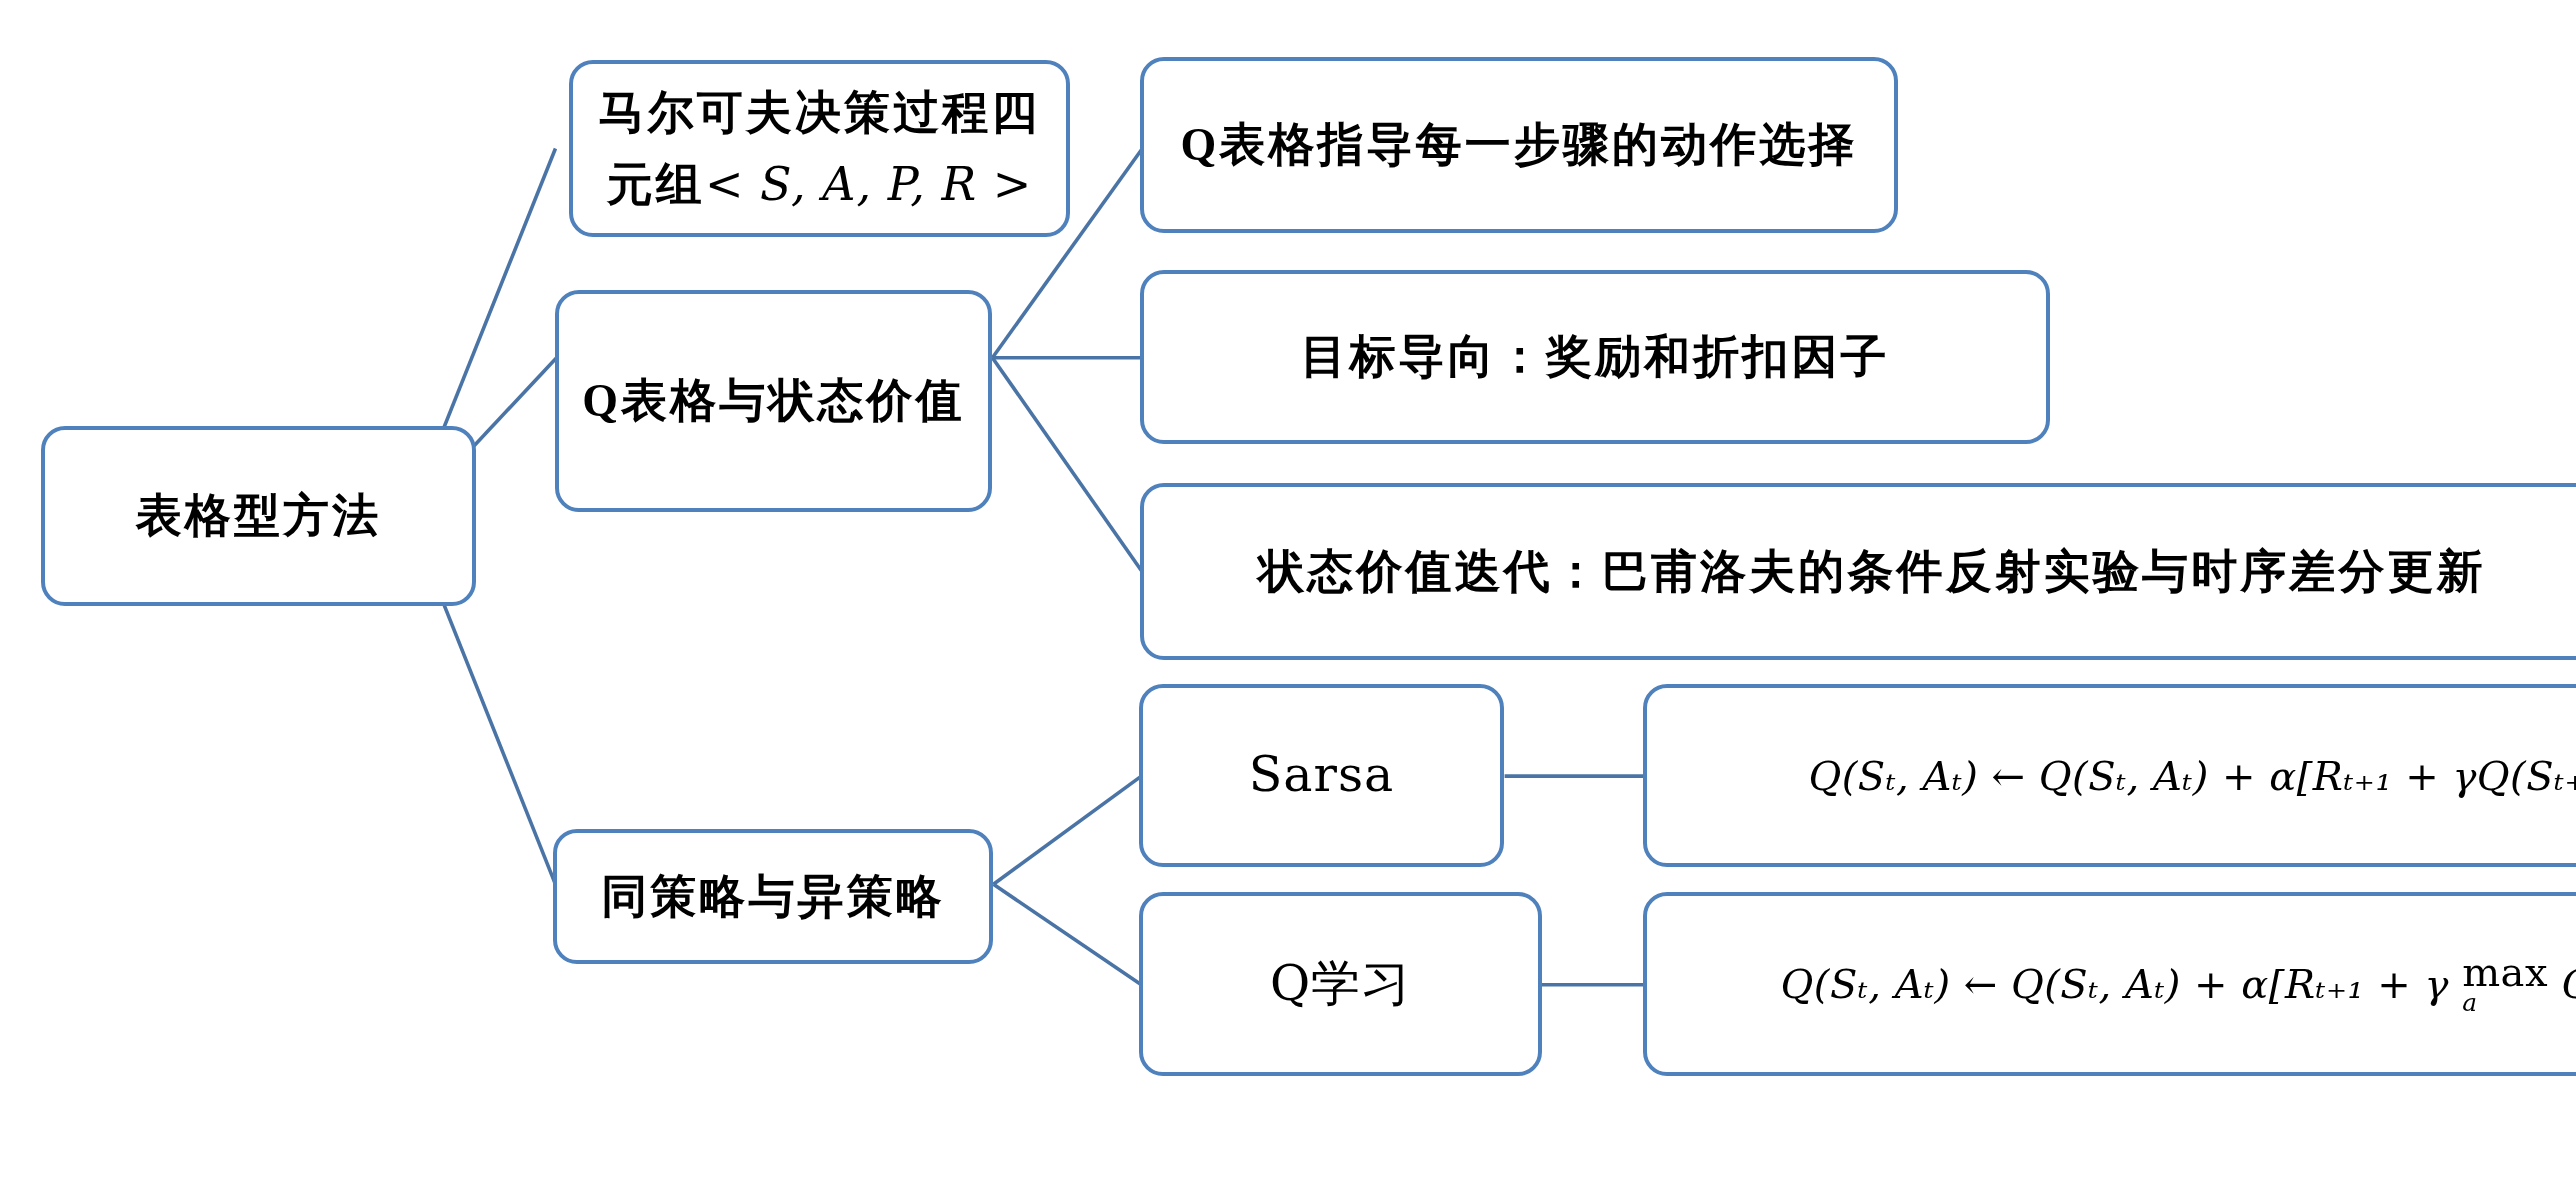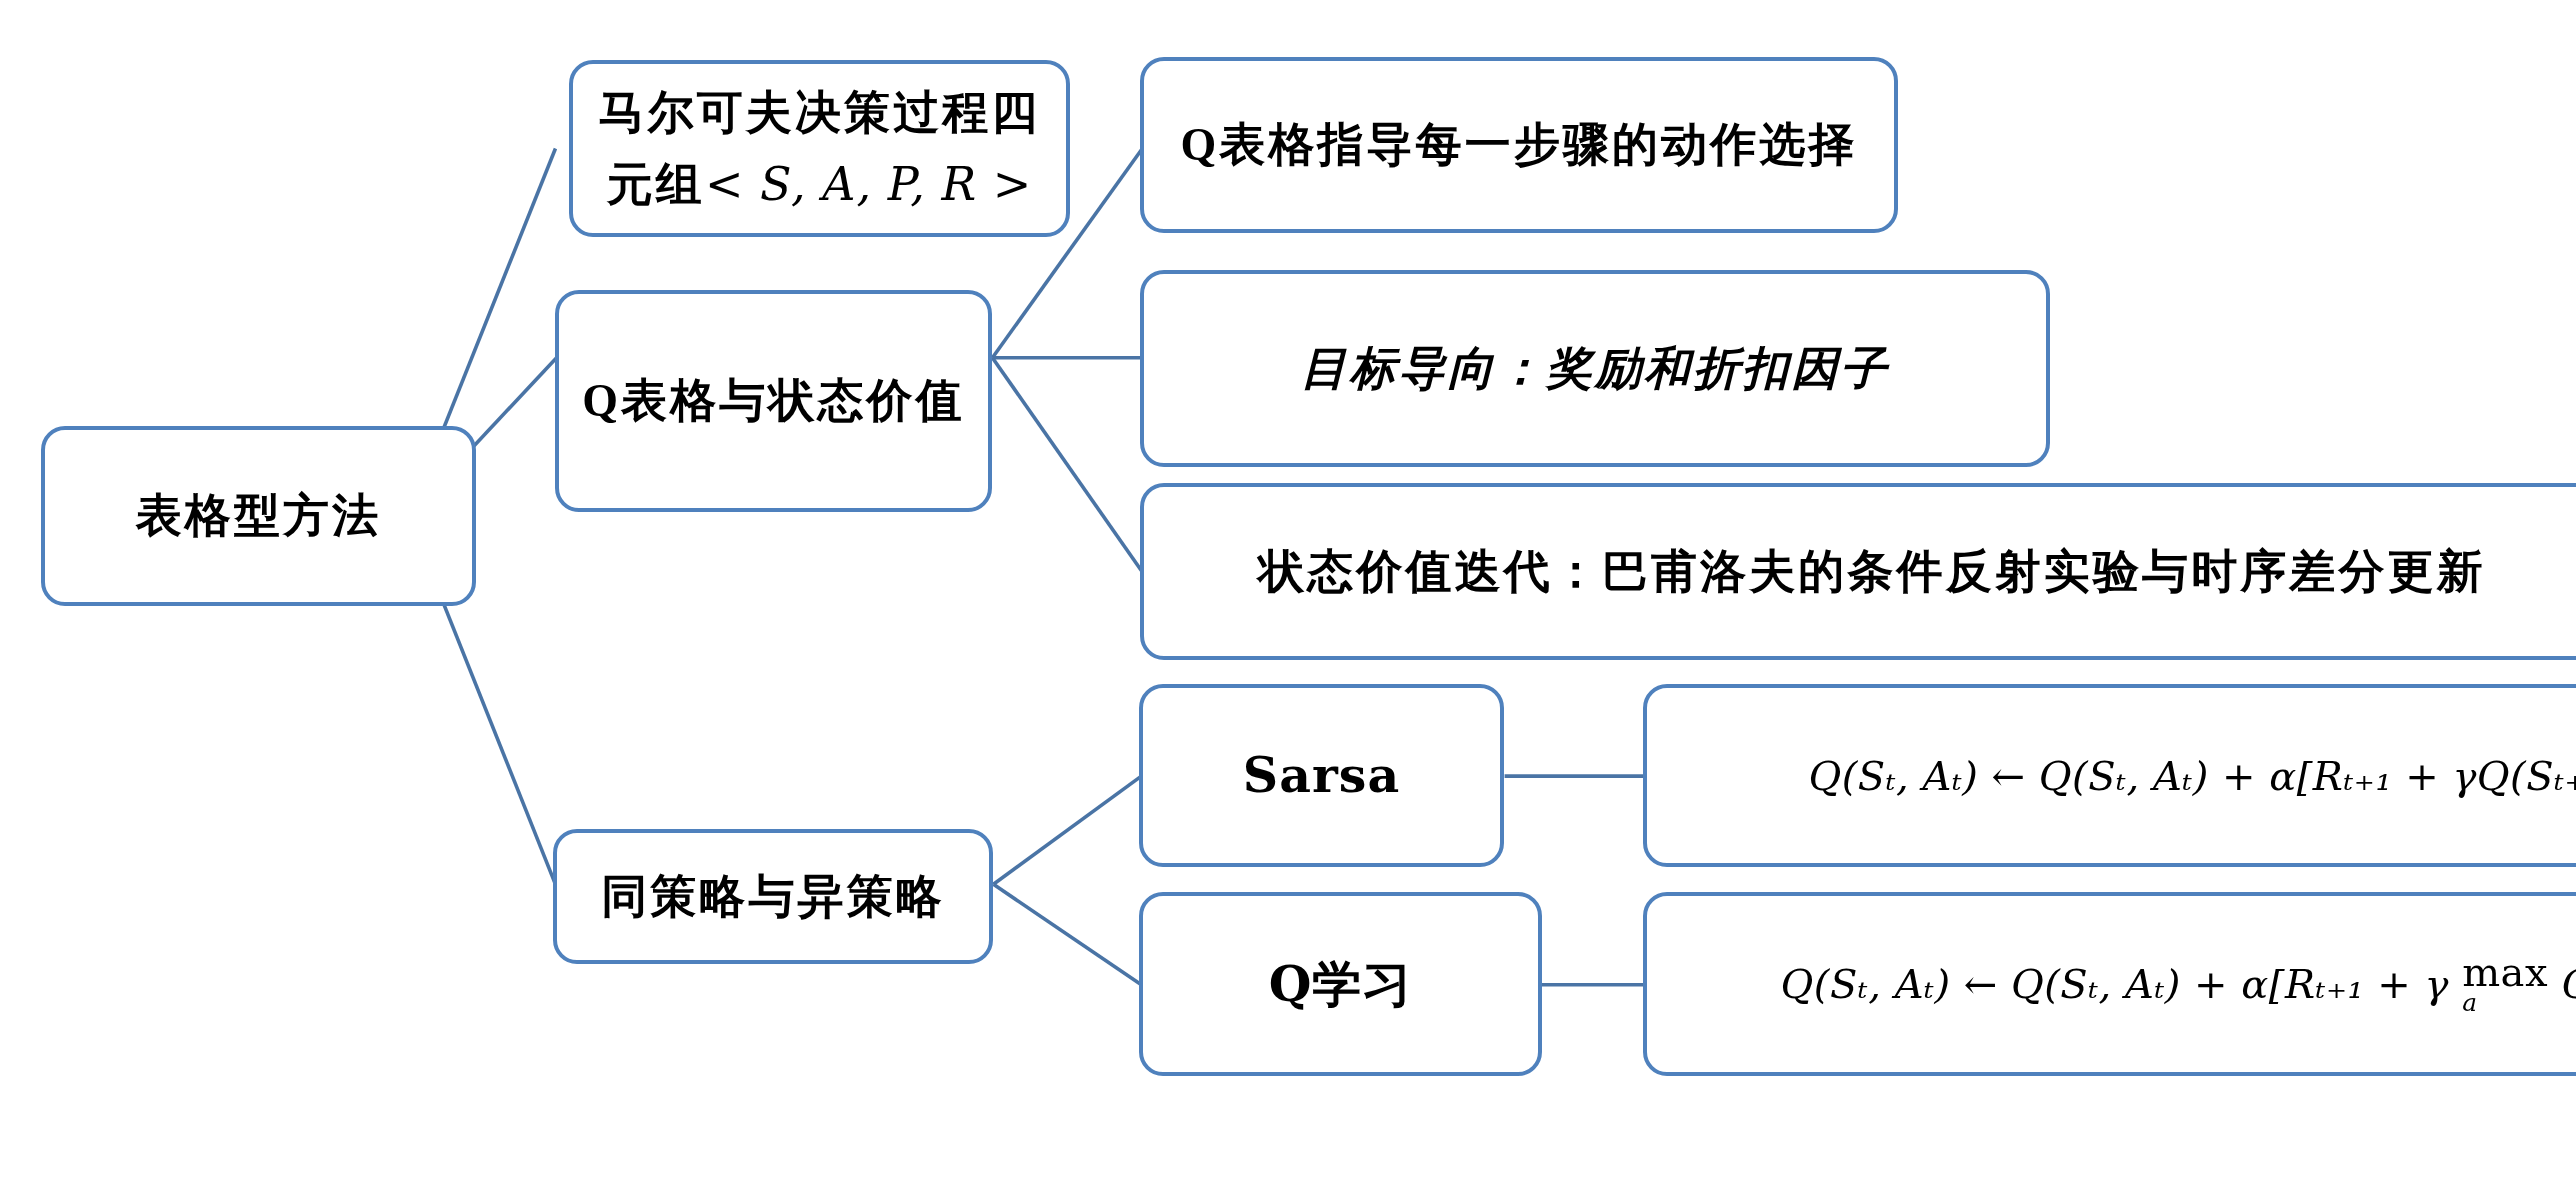--- a/index.html
+++ b/index.html
@@ -35,21 +35,21 @@
     white-space:nowrap;
   }
   .mdp-text{display:block;line-height:1.55;white-space:nowrap;}
   .mdp-math{
     font-family:"DejaVu Serif","Liberation Serif",serif;
     font-style:italic;font-weight:normal;
     letter-spacing:1px;
   }
   .latin-node{
     font-family:"DejaVu Serif","Liberation Serif",serif;
-    font-weight:bold;
+    font-weight:normal;
     font-size:49px;
     letter-spacing:1px;
     white-space:nowrap;
   }
   .formula{
     font-family:"DejaVu Serif","Liberation Serif",serif;
     font-style:italic;
     font-size:40px;
     letter-spacing:0.5px;
   }
@@ -94,21 +94,21 @@
   </div>
 
   <div class="node" style="left:553px;top:829px;width:440px;height:135px;text-align:center;">
     <span class="cjk">同策略与异策略</span>
   </div>
 
   <div class="node" style="left:1140px;top:57px;width:758px;height:176px;">
     <span class="cjk">Q表格指导每一步骤的动作选择</span>
   </div>
 
-  <div class="node" style="left:1140px;top:270px;width:910px;height:197px;font-style:italic;">
+  <div class="node" style="left:1140px;top:270px;width:910px;height:174px;">
     <span class="cjk">目标导向：奖励和折扣因子</span>
   </div>
 
   <div class="node" style="left:1140px;top:483px;width:1464px;height:177px;">
     <span class="cjk">状态价值迭代：巴甫洛夫的条件反射实验与时序差分更新</span>
   </div>
 
   <div class="node" style="left:1139px;top:684px;width:365px;height:183px;">
     <span class="latin-node">Sarsa</span>
   </div>

